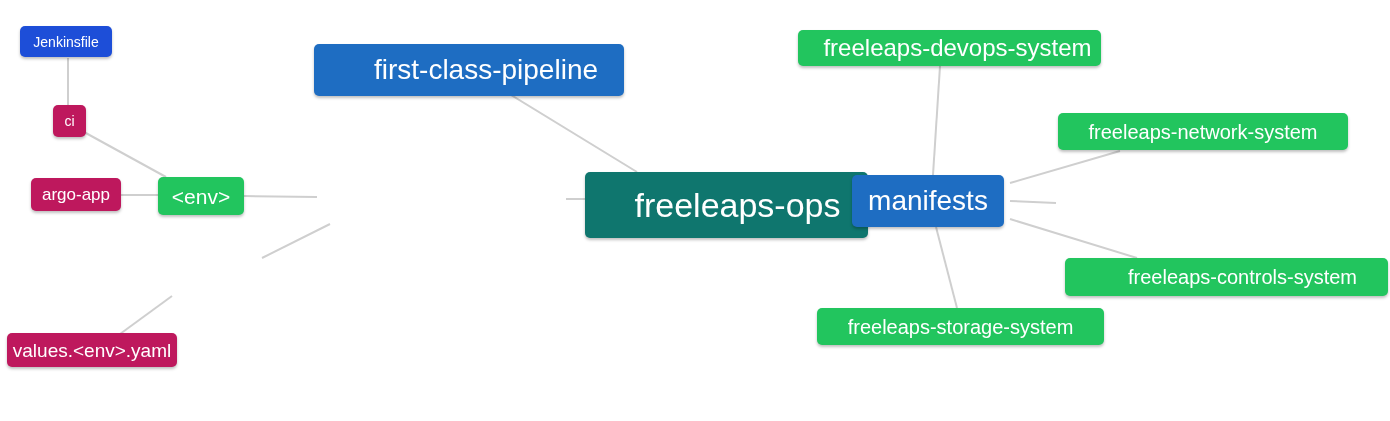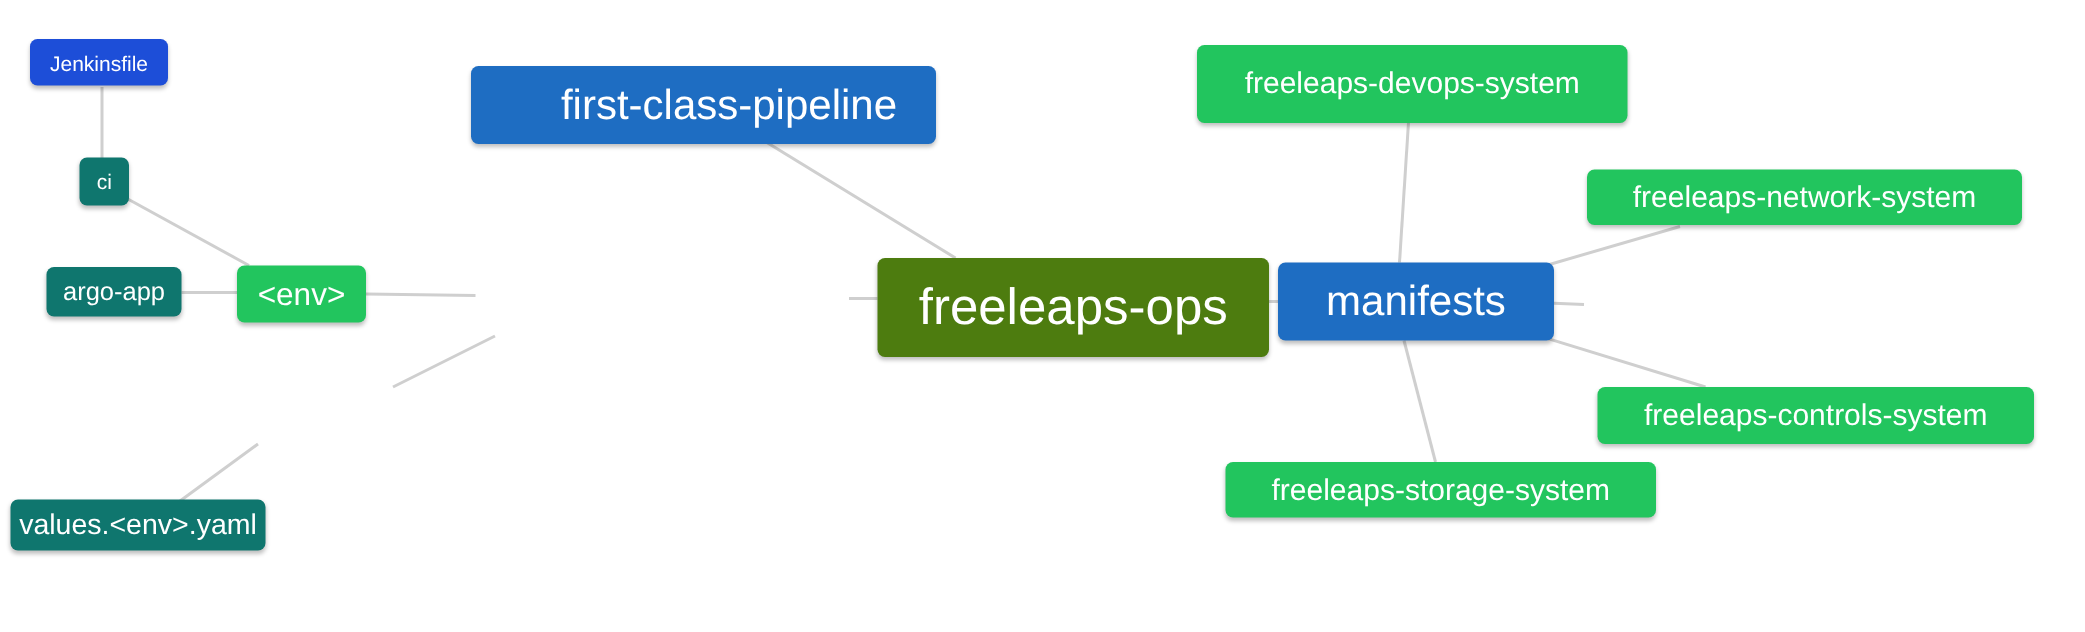--- a/index.html
+++ b/index.html
@@ -34,38 +34,38 @@
     color: #ffffff;
     border-radius: 5px;
     box-shadow: 0 2px 3px rgba(0,0,0,0.25);
     white-space: nowrap;
     line-height: 1;
     cursor: default;
     user-select: none;
   }
   .c-blue   { background: #1e6dc2; }
   .c-green  { background: #22c55e; }
-  .c-red    { background: #0f766e; }
+  .c-red    { background: #be185d; }
   .c-orange { background: #1d4ed8; }
-  .c-dark   { background: #4d7c0f; }
+  .c-dark   { background: #0f766e; padding-left: 22px; }
 
   .n-jenkinsfile { left: 20px;   top: 26px;  width: 92px;  height: 31px; font-size: 14px; }
   .n-ci          { left: 53px;   top: 105px; width: 33px;  height: 32px; font-size: 14px; }
   .n-argo-app    { left: 31px;   top: 178px; width: 90px;  height: 33px; font-size: 17px; }
   .n-env         { left: 158px;  top: 177px; width: 86px;  height: 38px; font-size: 21px; }
   .n-helm-pkg    { left: 148px;  top: 257px; width: 115px; height: 38px; font-size: 21px; }
   .n-values      { left: 7px;    top: 333px; width: 170px; height: 34px; font-size: 19px; }
   .n-fcp         { left: 314px;  top: 44px;  width: 276px; height: 52px; font-size: 28px; padding-left: 34px; }
   .n-service     { left: 317px;  top: 172px; width: 249px; height: 52px; font-size: 28px; }
   .n-ops         { left: 585px;  top: 172px; width: 261px; height: 66px; font-size: 34px; }
-  .n-manifests   { left: 852px;  top: 175px; width: 184px; height: 52px; font-size: 28px; }
-  .n-devops      { left: 798px;  top: 30px;  width: 287px; height: 52px; font-size: 20px; }
+  .n-manifests   { left: 852px;  top: 175px; width: 152px; height: 52px; font-size: 28px; }
+  .n-devops      { left: 798px;  top: 30px;  width: 287px; height: 36px; font-size: 24px; padding-left: 16px; }
   .n-network     { left: 1058px; top: 113px; width: 290px; height: 37px; font-size: 20px; }
   .n-monitoring  { left: 1056px; top: 186px; width: 317px; height: 38px; font-size: 20px; }
-  .n-controls    { left: 1065px; top: 258px; width: 291px; height: 38px; font-size: 20px; }
+  .n-controls    { left: 1065px; top: 258px; width: 291px; height: 38px; font-size: 20px; padding-left: 32px; }
   .n-storage     { left: 817px;  top: 308px; width: 287px; height: 37px; font-size: 20px; }
 </style>
 </head>
 <body>
 
 <div class="canvas">
 
   <svg class="edges" viewBox="0 0 1390 421">
     <line x1="68" y1="58" x2="68" y2="106"></line>
     <line x1="84" y1="132" x2="166" y2="177"></line>

